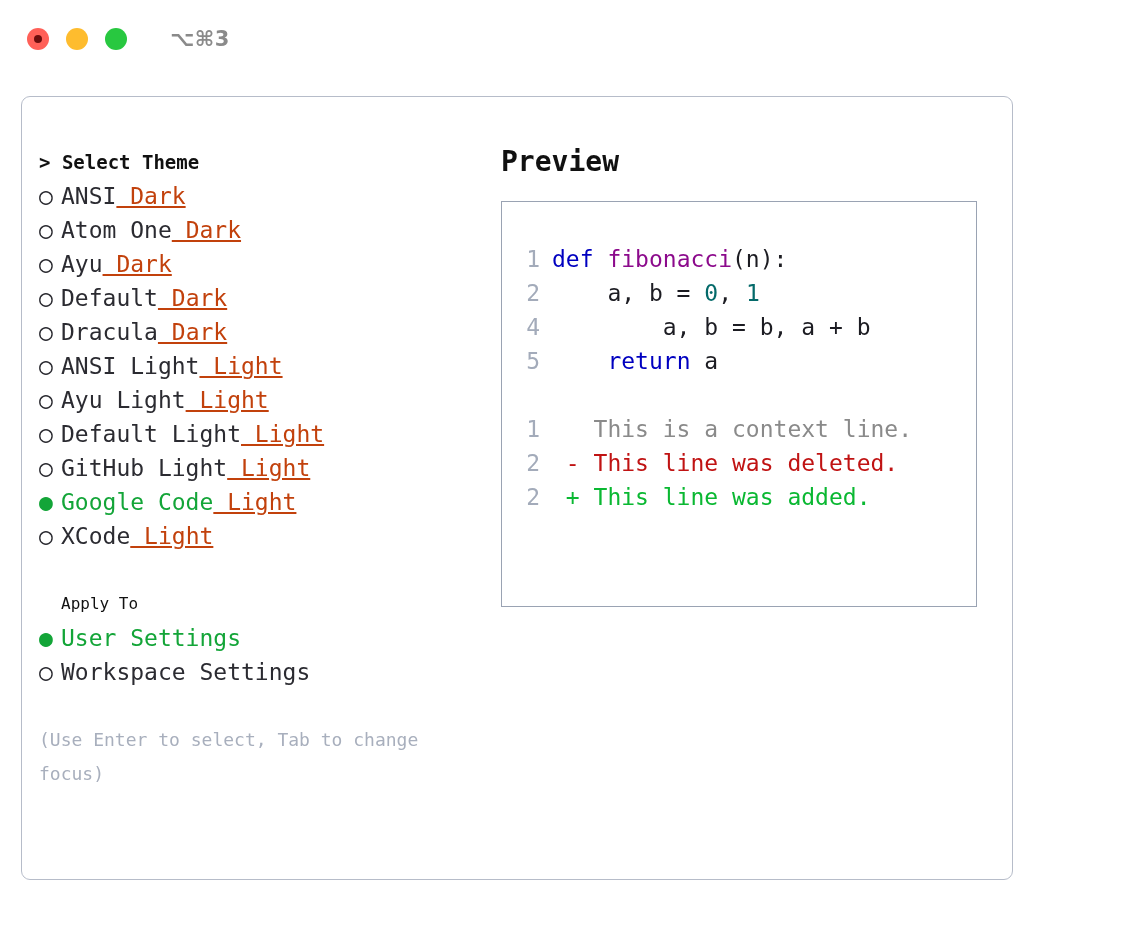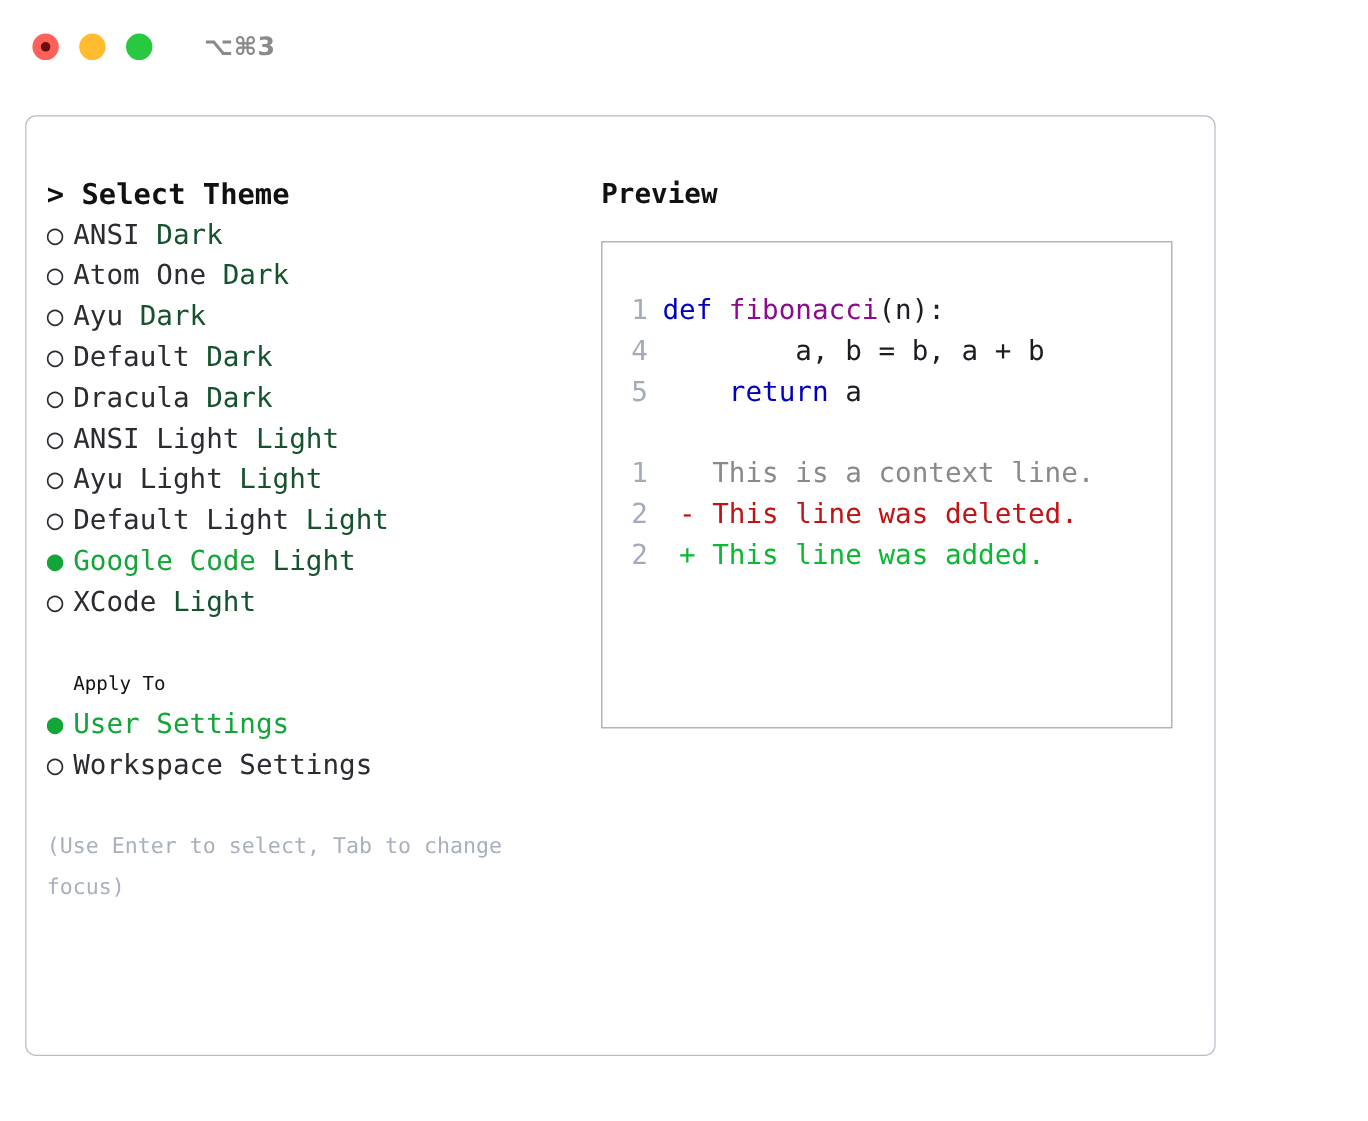--- a/index.html
+++ b/index.html
@@ -81,41 +81,42 @@
     width: 100%; height: 100%;
   }
 
   
   .left-col {
     position: absolute;
     left: 17px; top: 48px;
     width: 430px;
   }
   .header-row {
-    font-size: 24px;
+    font-size: 19px;
     font-weight: 700;
     color: #111111;
     line-height: 34px;
     white-space: pre;
   }
   .opt-list { margin: 0; padding: 0; }
   .opt {
     display: block;
     font-size: 23px;
     line-height: 34px;
     color: #2b2b31;
     white-space: pre;
   }
   .opt .bullet {
     display: inline-block;
     width: 22px;
   }
   .opt .label { }
   .opt .tag {
-    color: #14532d;
+    color: #c2410c;
+    text-decoration: underline;
   }
   .opt.selected .bullet,
   .opt.selected .label { color: #13a538; }
 
   .section-gap { height: 34px; }
 
   .group-head {
     font-size: 16px;
     line-height: 34px;
     color: #111111;
@@ -132,21 +133,21 @@
     white-space: pre-wrap;
   }
 
   
   .right-col {
     position: absolute;
     left: 479px; top: 48px;
     width: 480px;
   }
   .preview-title {
-    font-size: 23px;
+    font-size: 28px;
     font-weight: 700;
     color: #111111;
     line-height: 34px;
     margin-bottom: 22px;
     white-space: pre;
   }
   .preview-box {
     width: 476px;
     height: 406px;
     border: 1.5px solid #9aa3b3;
@@ -204,20 +205,21 @@
 
         <div class="opt-list" id="theme-list">
             <div class="opt"><span class="bullet">○</span><span class="label">ANSI</span><span class="tag"> Dark</span></div>
             <div class="opt"><span class="bullet">○</span><span class="label">Atom One</span><span class="tag"> Dark</span></div>
             <div class="opt"><span class="bullet">○</span><span class="label">Ayu</span><span class="tag"> Dark</span></div>
             <div class="opt"><span class="bullet">○</span><span class="label">Default</span><span class="tag"> Dark</span></div>
             <div class="opt"><span class="bullet">○</span><span class="label">Dracula</span><span class="tag"> Dark</span></div>
             <div class="opt"><span class="bullet">○</span><span class="label">ANSI Light</span><span class="tag"> Light</span></div>
             <div class="opt"><span class="bullet">○</span><span class="label">Ayu Light</span><span class="tag"> Light</span></div>
             <div class="opt"><span class="bullet">○</span><span class="label">Default Light</span><span class="tag"> Light</span></div>
+            <div class="opt"><span class="bullet">○</span><span class="label">GitHub Light</span><span class="tag"> Light</span></div>
             <div class="opt selected"><span class="bullet">●</span><span class="label">Google Code</span><span class="tag"> Light</span></div>
             <div class="opt"><span class="bullet">○</span><span class="label">XCode</span><span class="tag"> Light</span></div>
           </div>
 
         <div class="section-gap"></div>
 
         <div class="group-head">Apply To</div>
         <div class="opt-list" id="apply-list">
             <div class="opt selected"><span class="bullet">●</span><span class="label">User Settings</span></div>
             <div class="opt"><span class="bullet">○</span><span class="label">Workspace Settings</span></div>
@@ -225,20 +227,21 @@
 
         <div class="hint">(Use Enter to select, Tab to change focus)</div>
       </div>
 
       <div class="right-col">
         <div class="preview-title">Preview</div>
         <div class="preview-box">
           <div class="code-area">
             <div id="code-block">
                 <div class="code-line"><span class="lineno">1</span><span class="tok-kw">def </span><span class="tok-fn">fibonacci</span><span class="tok-plain">(n):</span></div>
+                <div class="code-line"><span class="lineno">2</span><span class="tok-plain">    a, b = </span><span class="tok-num">0</span><span class="tok-plain">, </span><span class="tok-num">1</span></div>
                 <div class="code-line"><span class="lineno">4</span><span class="tok-plain">        a, b = b, a + b</span></div>
                 <div class="code-line"><span class="lineno">5</span><span class="tok-plain">    </span><span class="tok-kw">return</span><span class="tok-plain"> a</span></div>
               </div>
             <div class="diff-block" id="diff-block">
                 <div class="code-line"><span class="lineno">1</span><span class="diff-ctx">   This is a context line.</span></div>
                 <div class="code-line"><span class="lineno">2</span><span class="diff-del"> - This line was deleted.</span></div>
                 <div class="code-line"><span class="lineno">2</span><span class="diff-add"> + This line was added.</span></div>
               </div>
           </div>
         </div>

